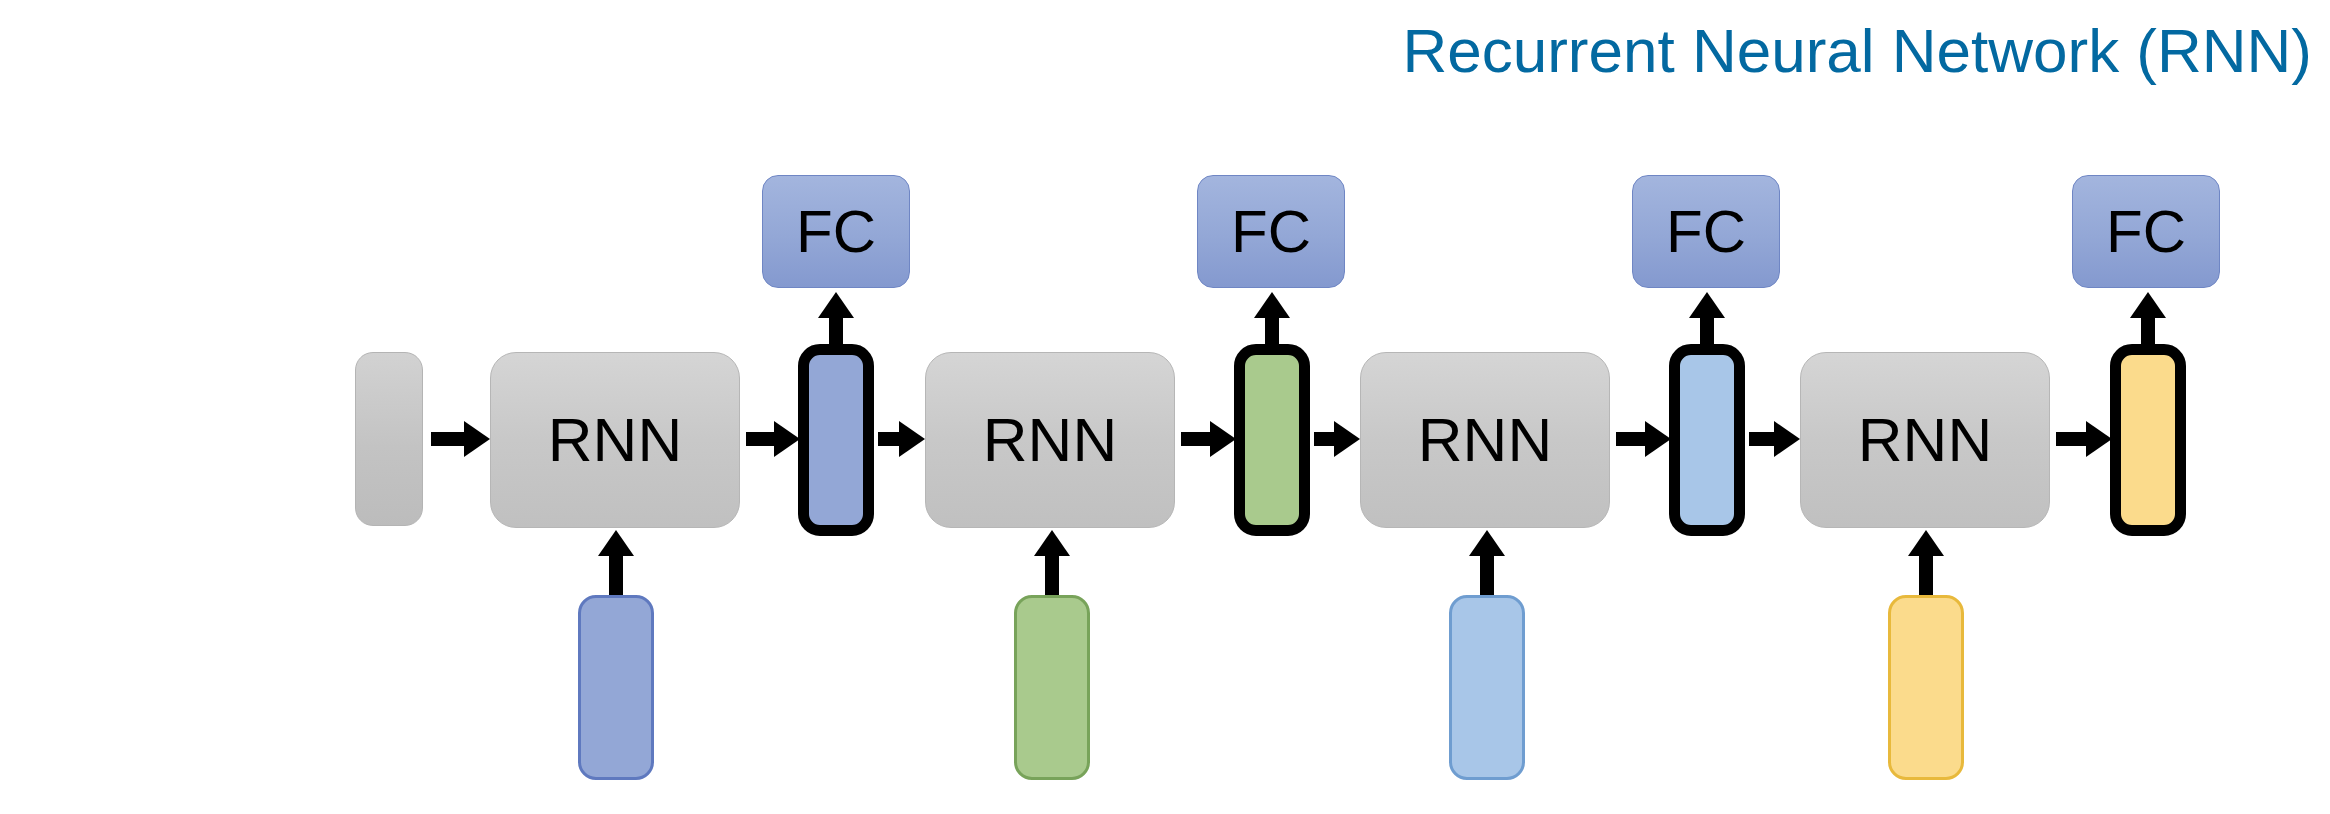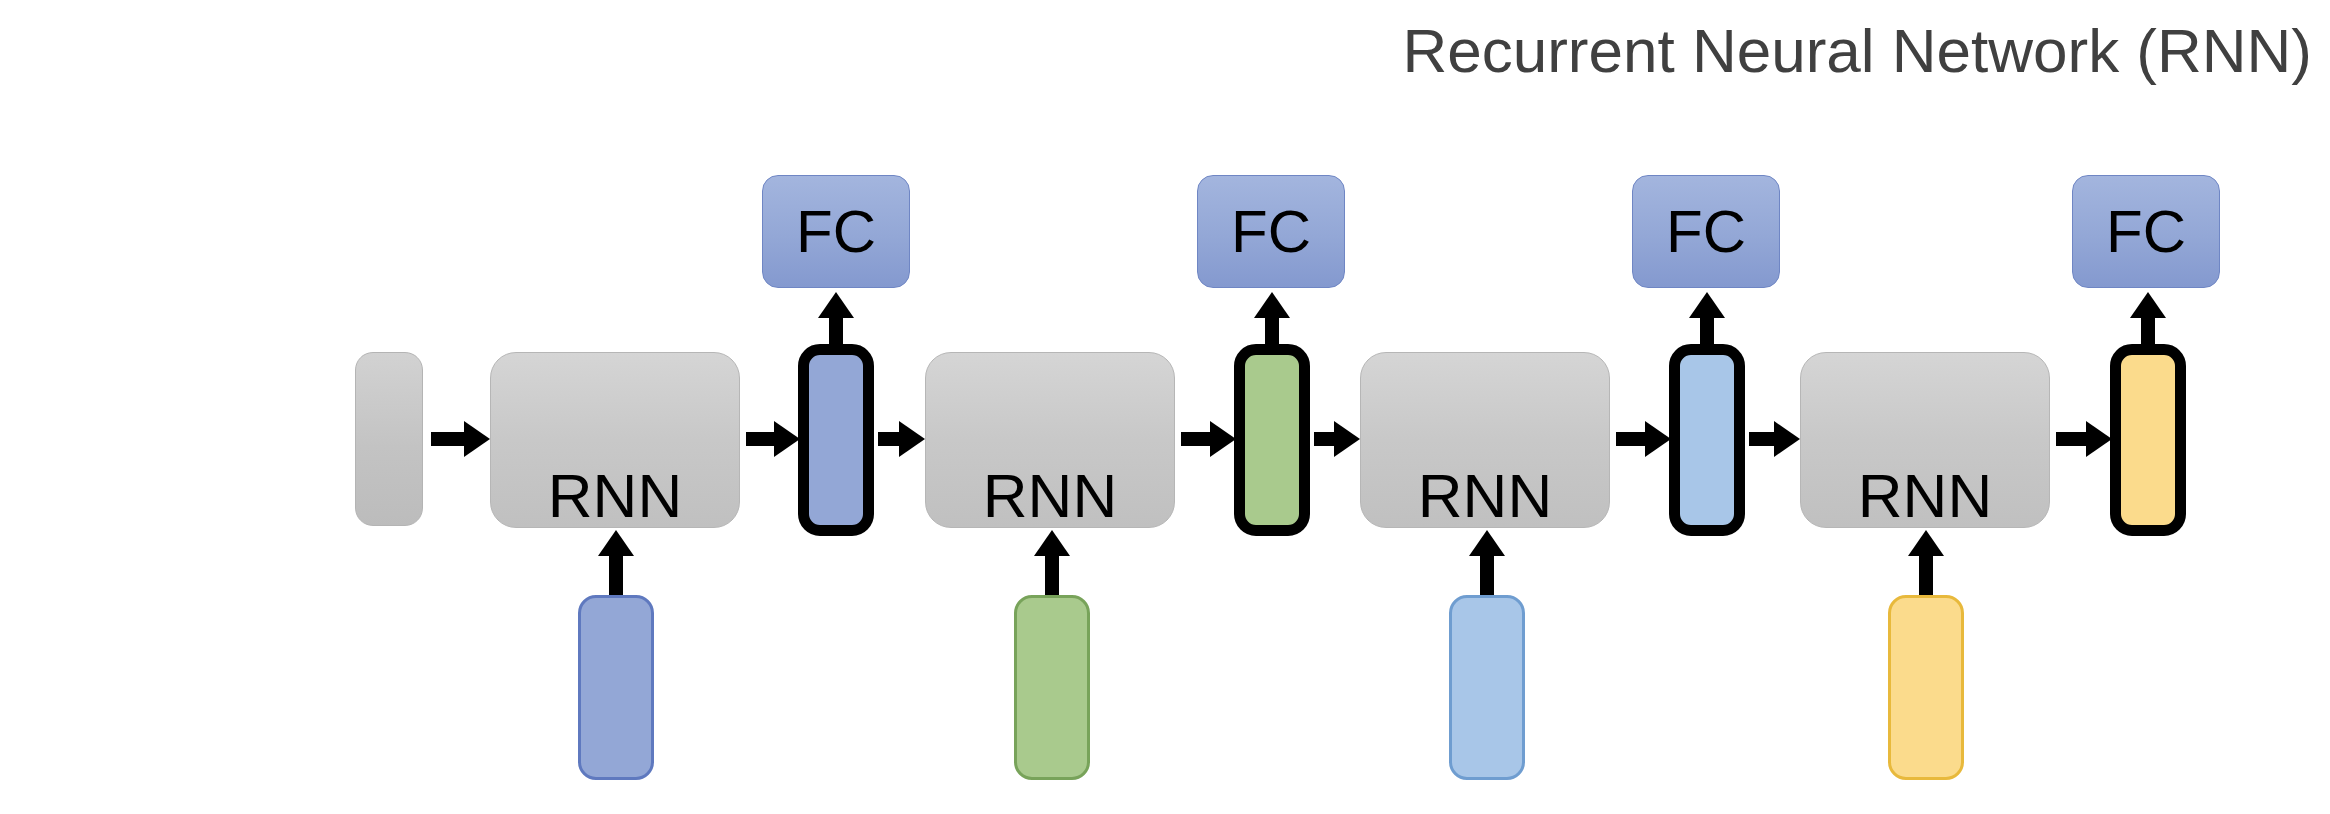--- a/index.html
+++ b/index.html
@@ -21,21 +21,21 @@
     overflow: hidden;
   }
 
   
   .title {
     position: absolute;
     right: 18px;
     top: 18px;
     font-size: 62px;
     line-height: 1.05;
-    color: #404040;
+    color: #0369a1;
     white-space: nowrap;
     font-family: "Liberation Sans", sans-serif;
     font-weight: 400;
   }
 
   
   .memory-label {
     position: absolute;
     left: 48px;
     top: 408px;
@@ -60,21 +60,21 @@
     border: 1px solid #b4b4b4;
     background: linear-gradient(180deg, #d2d2d2 0%, #c3c3c3 55%, #bcbcbc 100%);
   }
 
   
   .rnn-cell {
     border-radius: 26px;
     border: 1px solid #b6b6b6;
     background: linear-gradient(180deg, #d5d5d5 0%, #c8c8c8 50%, #c0c0c0 100%);
     display: flex;
-    align-items: flex-end;
+    align-items: center;
     justify-content: center;
   }
   .rnn-cell .cell-text {
     font-size: 62px;
     color: #000000;
     letter-spacing: 0px;
     line-height: 1;
     user-select: none;
   }
 

